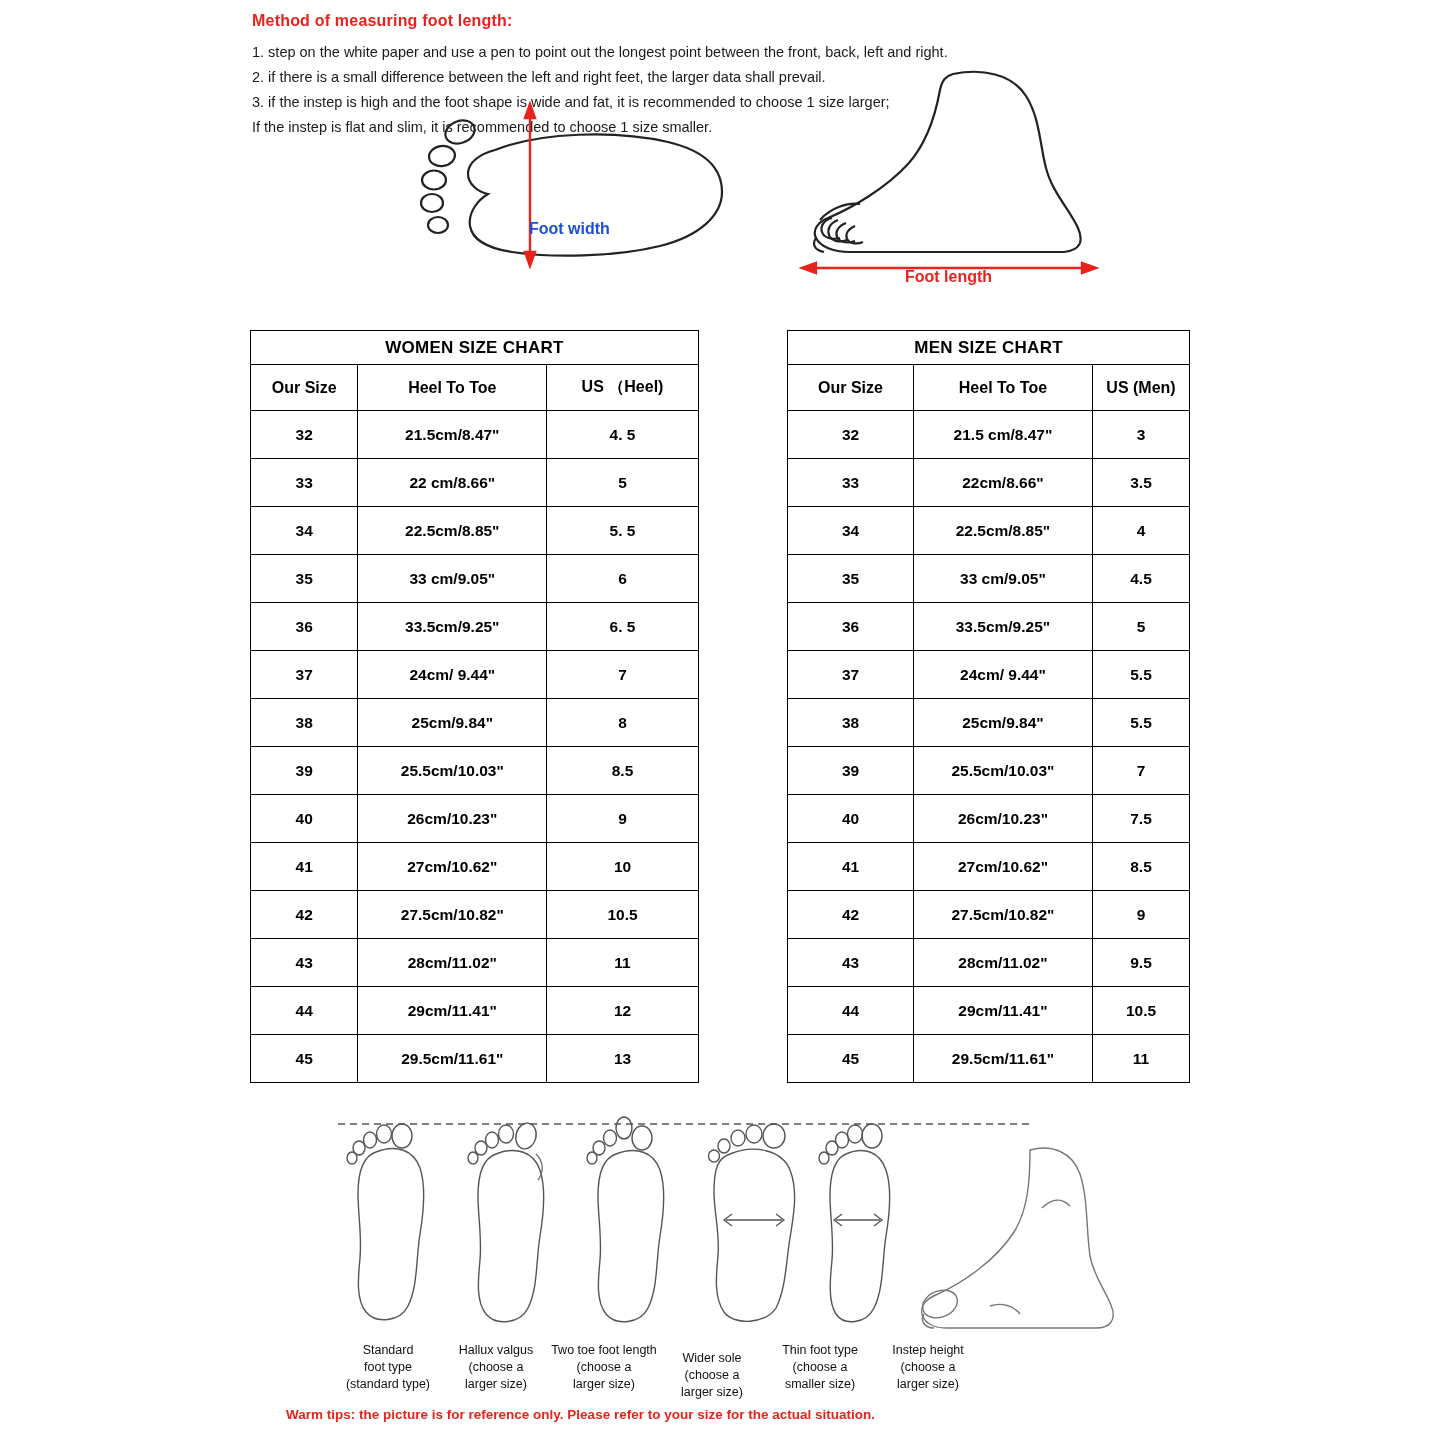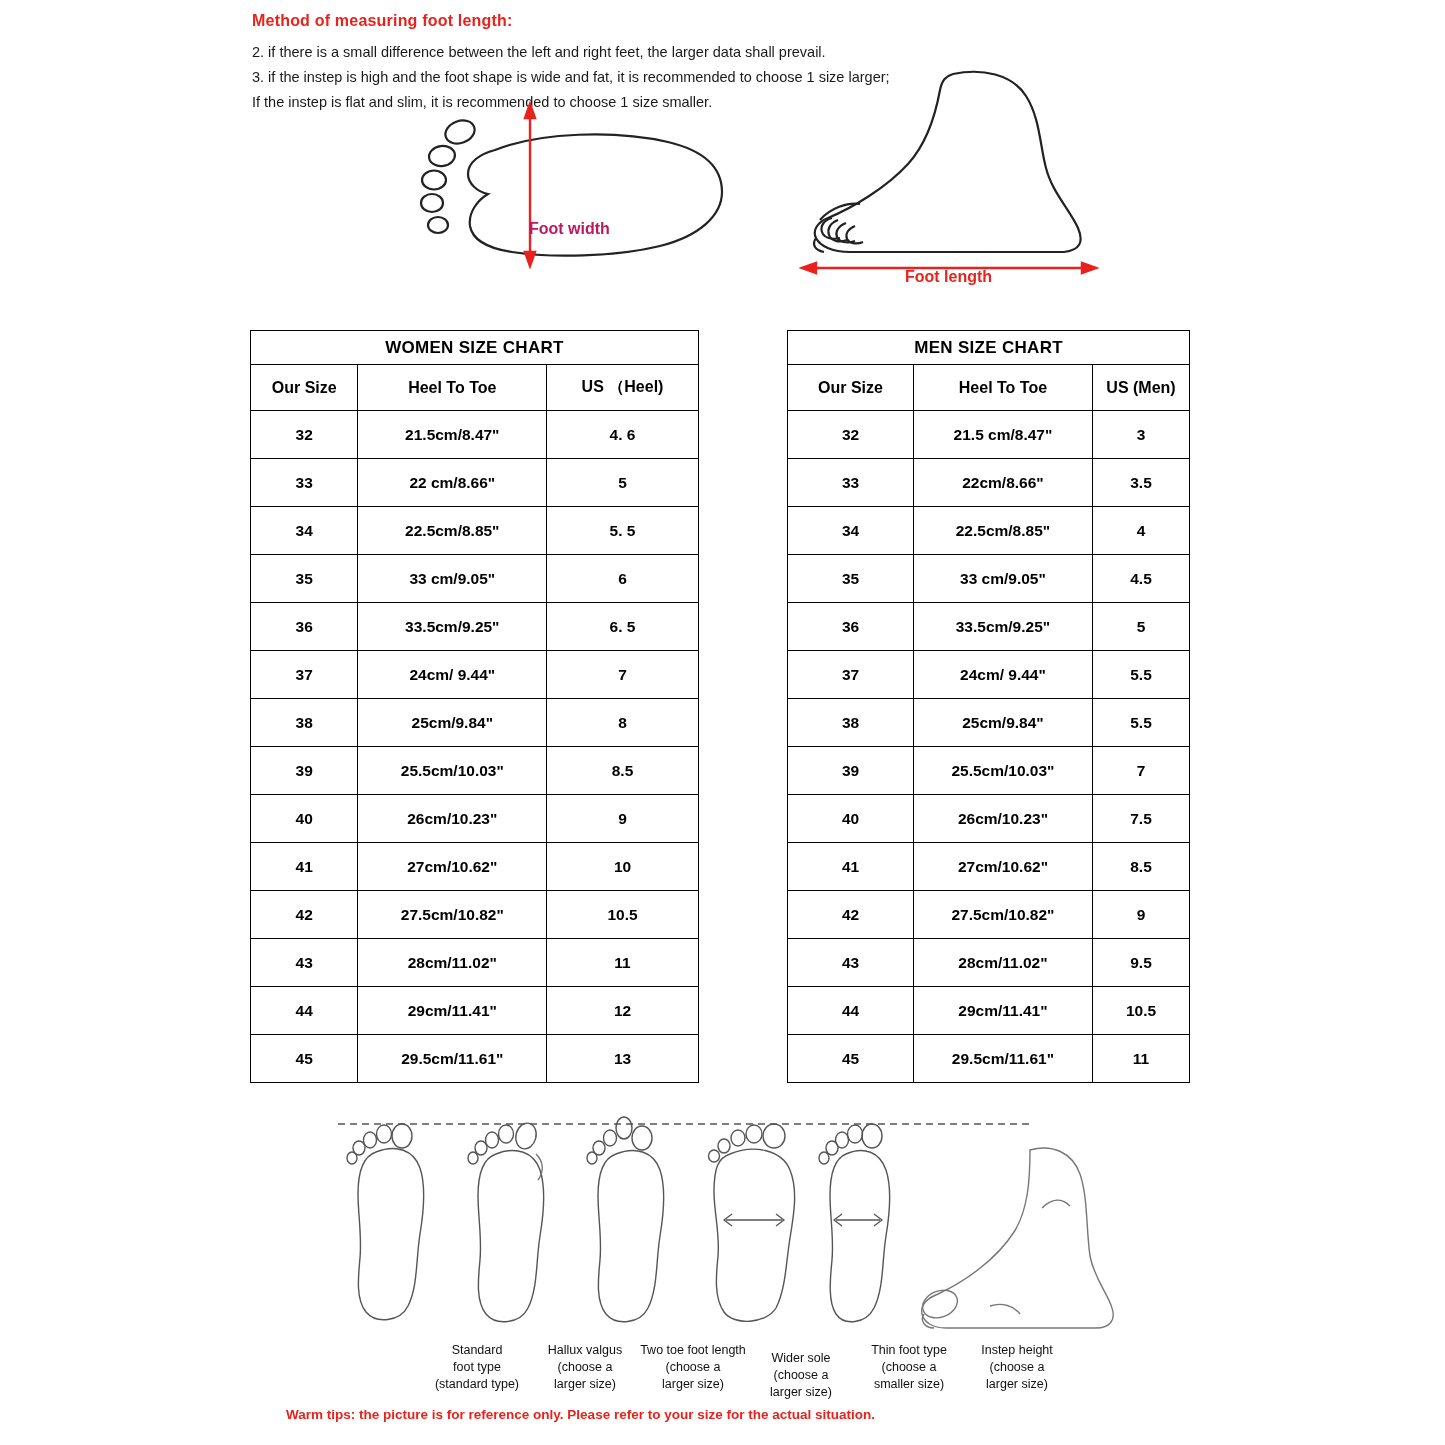--- a/index.html
+++ b/index.html
@@ -41,21 +41,21 @@
     position: absolute;
     left: 400px;
     top: 60px;
     width: 760px;
     height: 240px;
   }
   .label-foot-width {
     position: absolute;
     left: 529px;
     top: 220px;
-    color: #be185d;
+    color: #1d4ed8;
     font-size: 16px;
     font-weight: bold;
   }
   .label-foot-length {
     position: absolute;
     left: 905px;
     top: 268px;
     color: #e8221c;
     font-size: 16px;
     font-weight: bold;
@@ -108,25 +108,25 @@
   
   .diagram-bottom {
     position: absolute;
     left: 330px;
     top: 1110px;
     width: 790px;
     height: 230px;
   }
   .foot-types {
     position: absolute;
-    left: 357px;
+    left: 334px;
     top: 1342px;
     width: 780px;
     display: flex;
-    justify-content: center;
+    justify-content: flex-start;
   }
   .foot-type {
     width: 108px;
     text-align: center;
     font-size: 12.5px;
     line-height: 17px;
     color: #111;
   }
   .warm-tip {
     position: absolute;
@@ -137,20 +137,21 @@
     color: #e8221c;
     font-size: 13.5px;
     font-weight: bold;
   }
 </style>
 </head>
 <body>
 
 <div class="instructions">
   <h1 class="inst-title">Method of measuring foot length:</h1>
+  <div class="inst-line">1. step on the white paper and use a pen to point out the longest point between the front, back, left and right.</div>
   <div class="inst-line">2. if there is a small difference between the left and right feet, the larger data shall prevail.</div>
   <div class="inst-line">3. if the instep is high and the foot shape is wide and fat, it is recommended to choose 1 size larger;</div>
   <div class="inst-line">If the instep is flat and slim, it is recommended to choose 1 size smaller.</div>
 </div>
 
 <div class="diagram-top">
   <svg width="760" height="240" viewBox="0 0 760 240">
 
     <g fill="none" stroke="#222" stroke-width="2.2">
       <path d="M95 90 C 140 72, 215 70, 268 82 C 310 92, 322 112, 322 132 C 322 155, 300 176, 260 186
@@ -201,21 +202,21 @@
       <tr>
         <th class="col-head w-c1">Our Size</th>
         <th class="col-head w-c2">Heel To Toe</th>
         <th class="col-head w-c3">US （Heel)</th>
       </tr>
     </thead>
     <tbody>
       <tr>
           <td>32</td>
           <td>21.5cm/8.47"</td>
-          <td>4. 6</td>
+          <td>4. 5</td>
         </tr>
       <tr>
           <td>33</td>
           <td>22 cm/8.66"</td>
           <td>5</td>
         </tr>
       <tr>
           <td>34</td>
           <td>22.5cm/8.85"</td>
           <td>5. 5</td>

